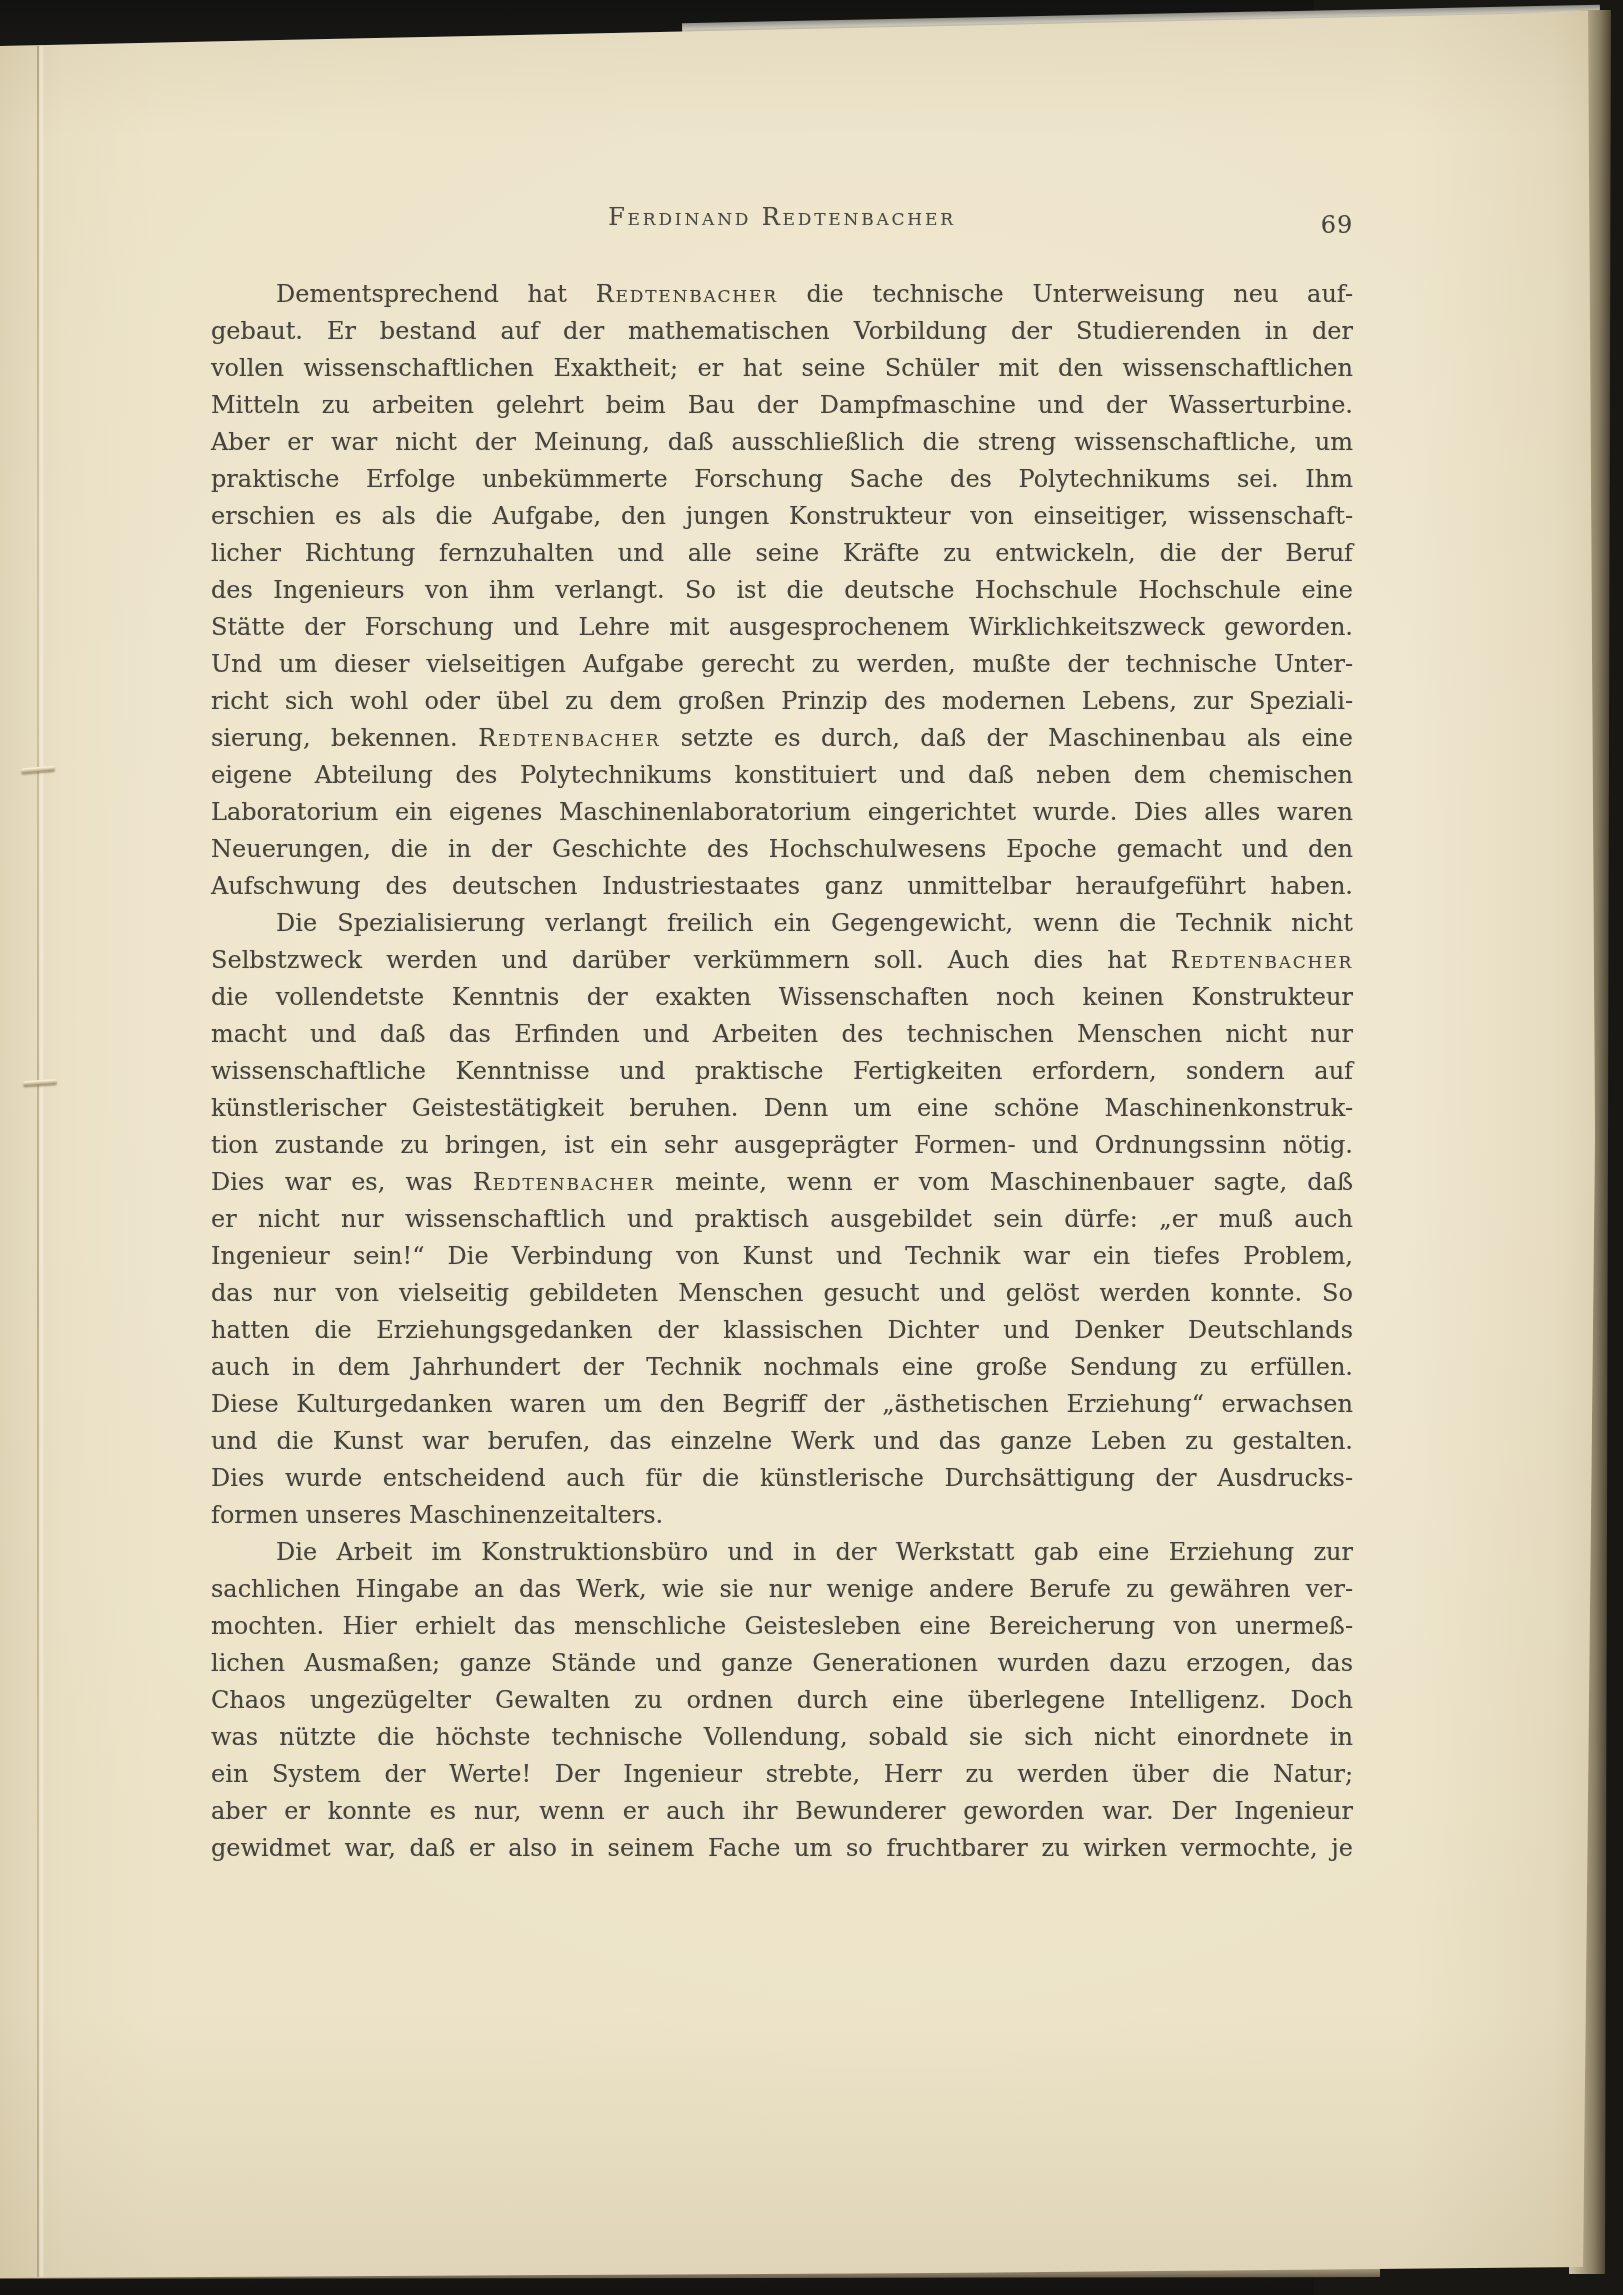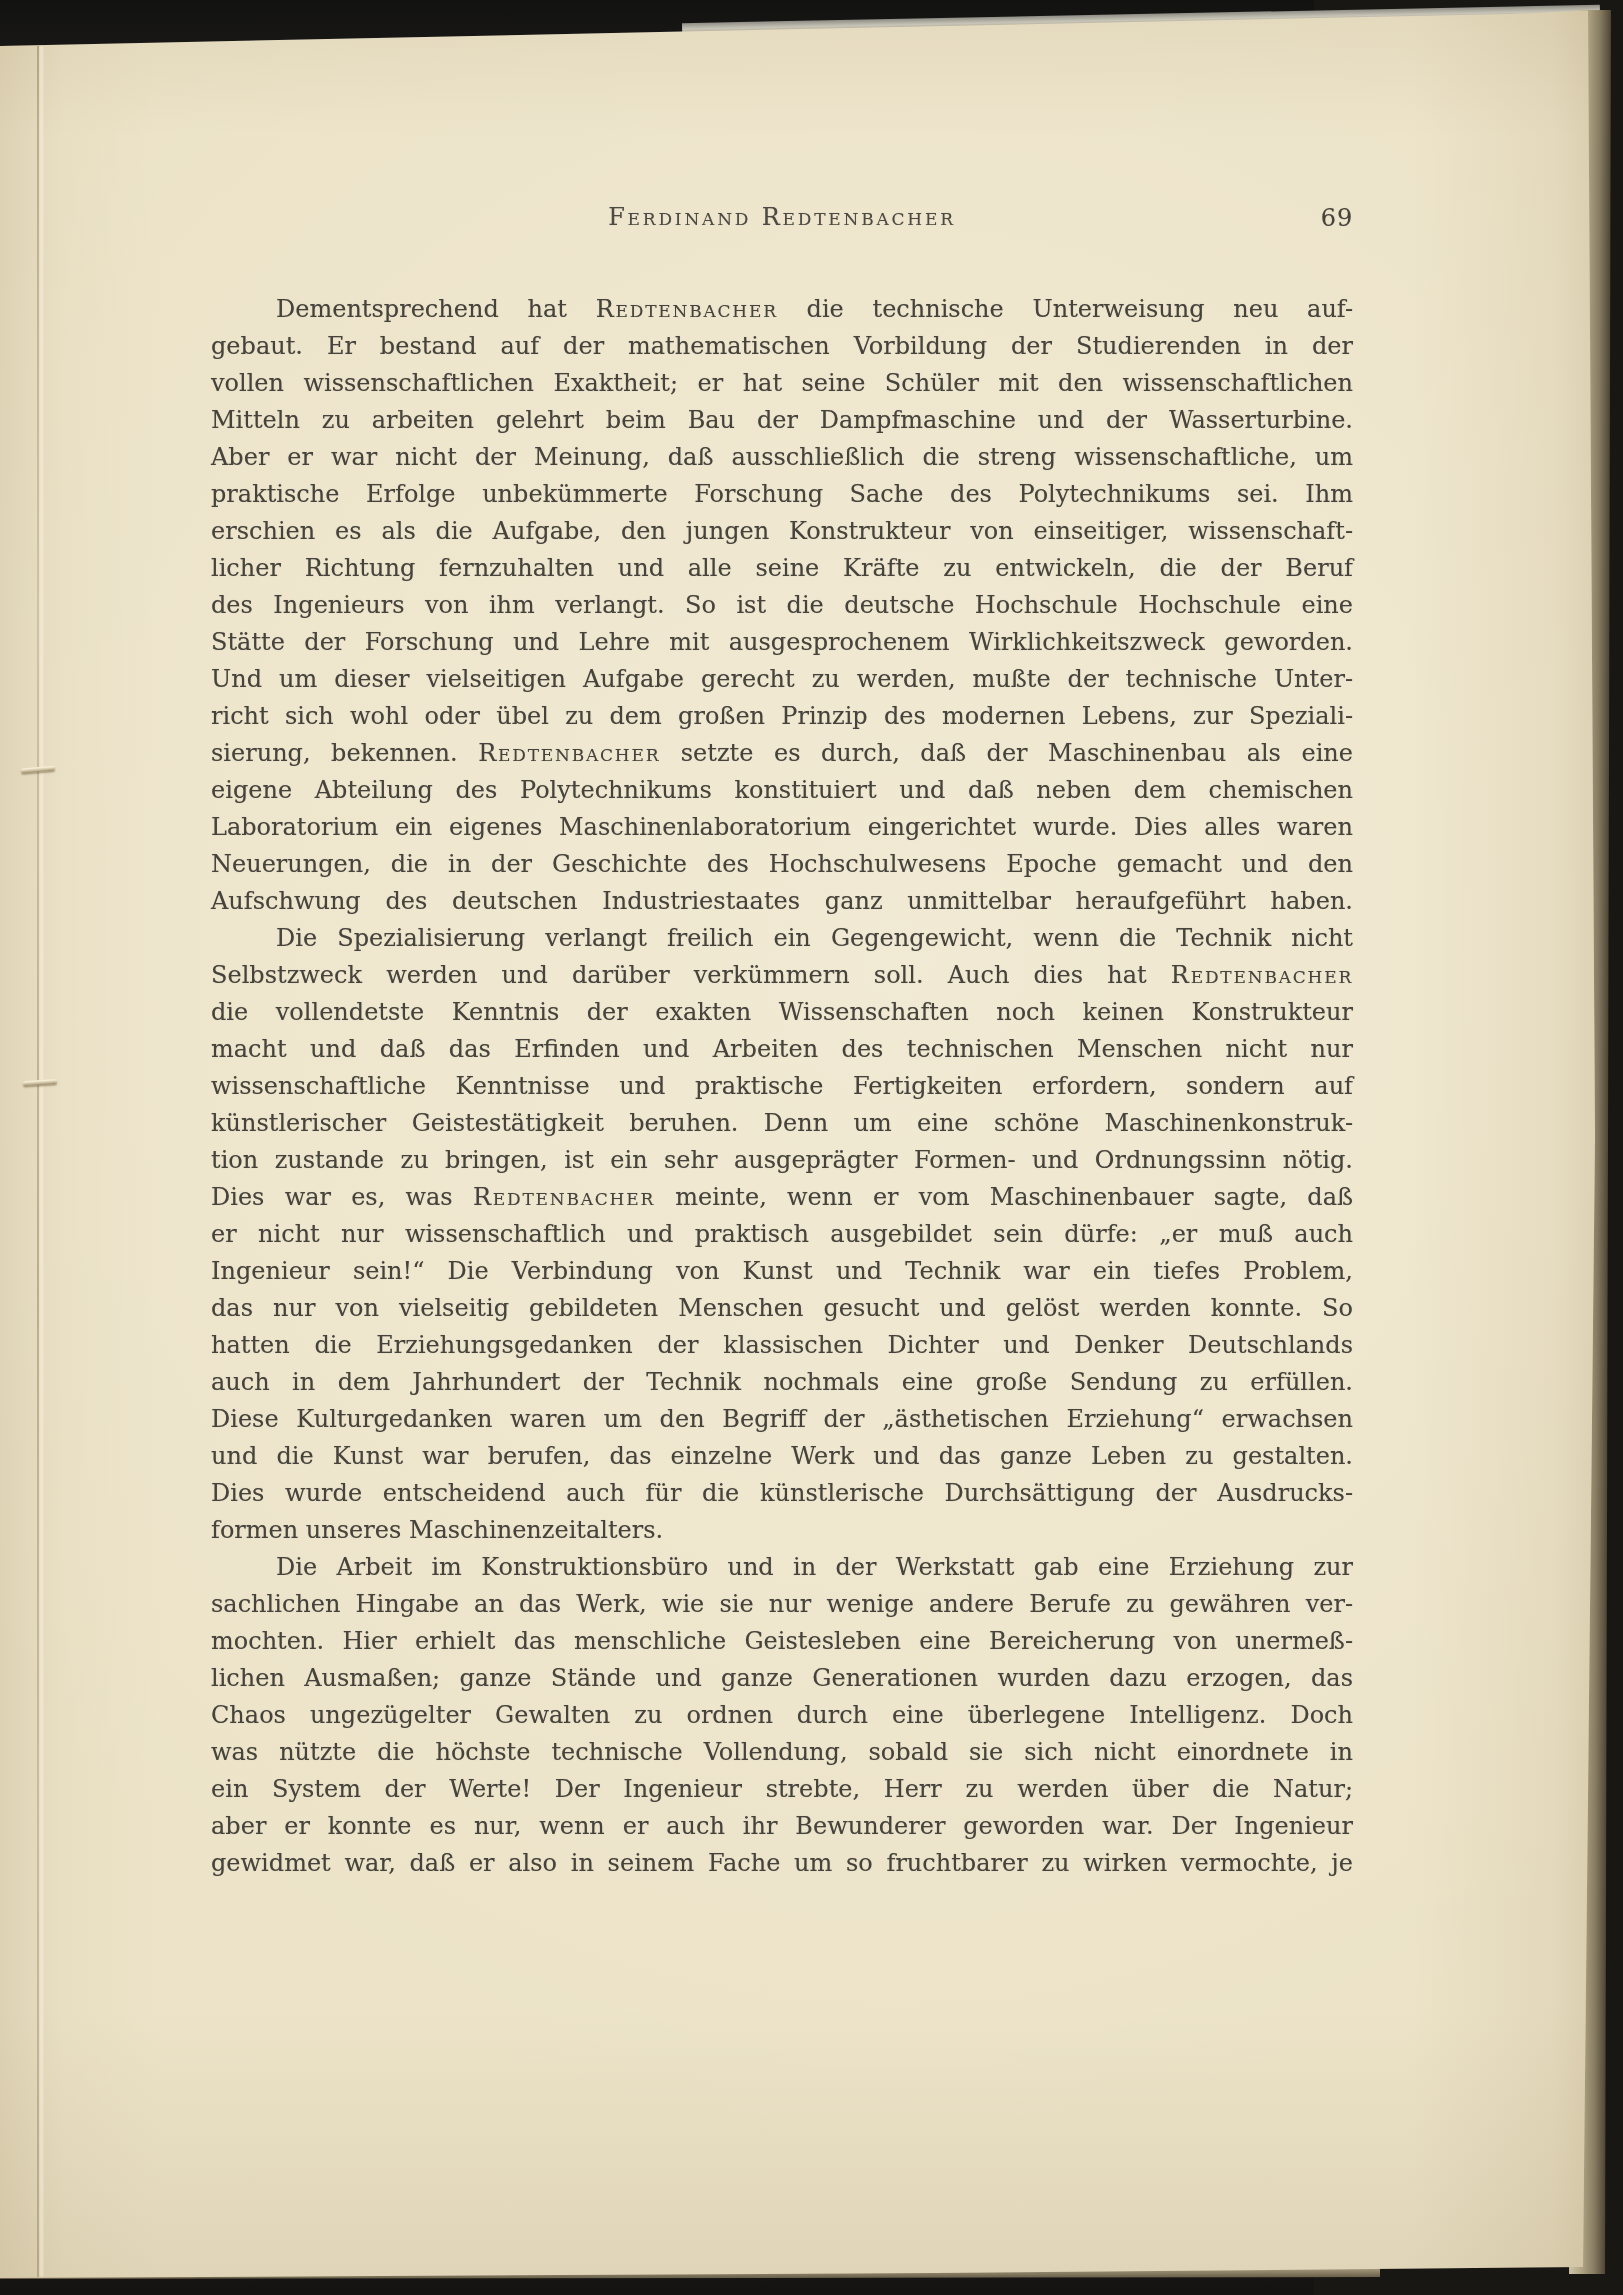--- a/index.html
+++ b/index.html
@@ -71,25 +71,25 @@
   .running-header {
     position: relative; height: 36px; text-align: center;
   }
   .header-title {
     font-variant: small-caps;
     letter-spacing: 2.8px;
     font-size: 24px;
     color: #4c4a43;
   }
   .page-number {
-    position: absolute; right: 0; top: 1px;
+    position: absolute; right: 0; top: 8px;
     font-size: 24px; letter-spacing: 0.8px;
     color: #45433c;
   }
-  .body-text { margin-top: 52px; }
+  .body-text { margin-top: 37px; }
   .para { margin: 0; }
   .line {
     height: 37px; line-height: 37px;
     text-align: justify;
     text-align-last: justify;
   }
   .line.first { text-indent: 65px; }
   .line.last { text-align-last: left; }
   .sc { font-variant: small-caps; letter-spacing: 1.8px; }
 </style>

